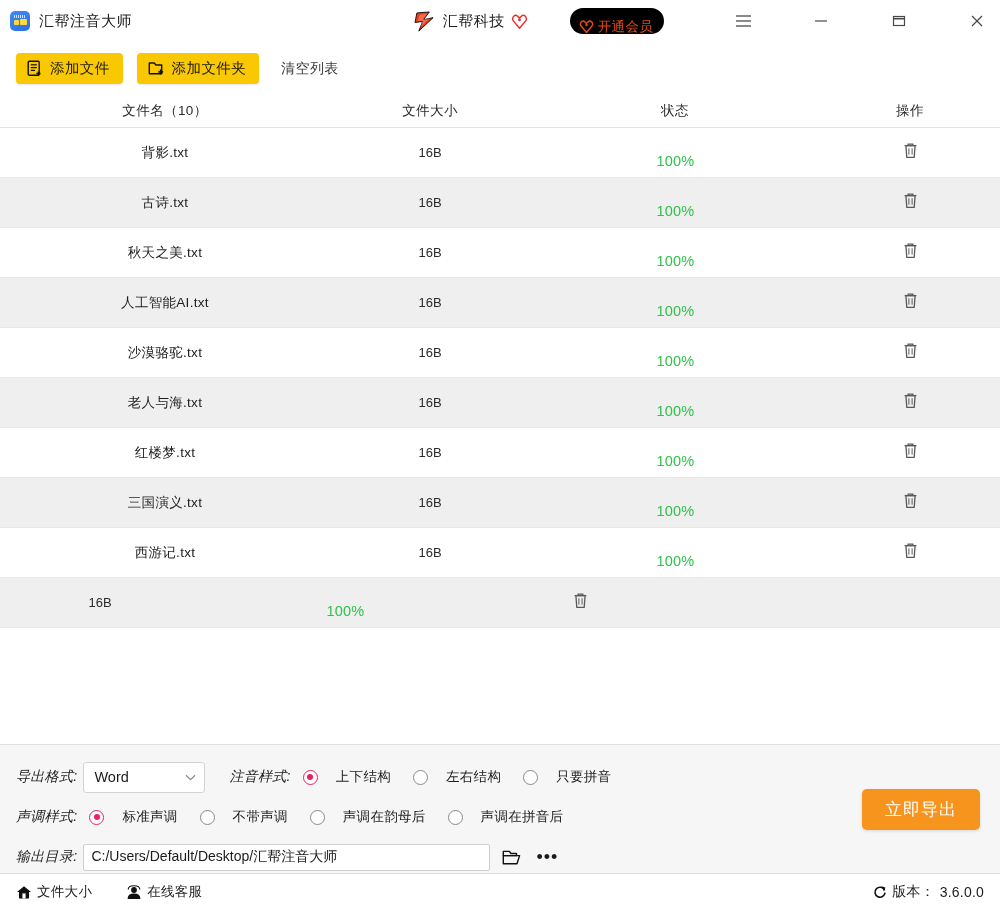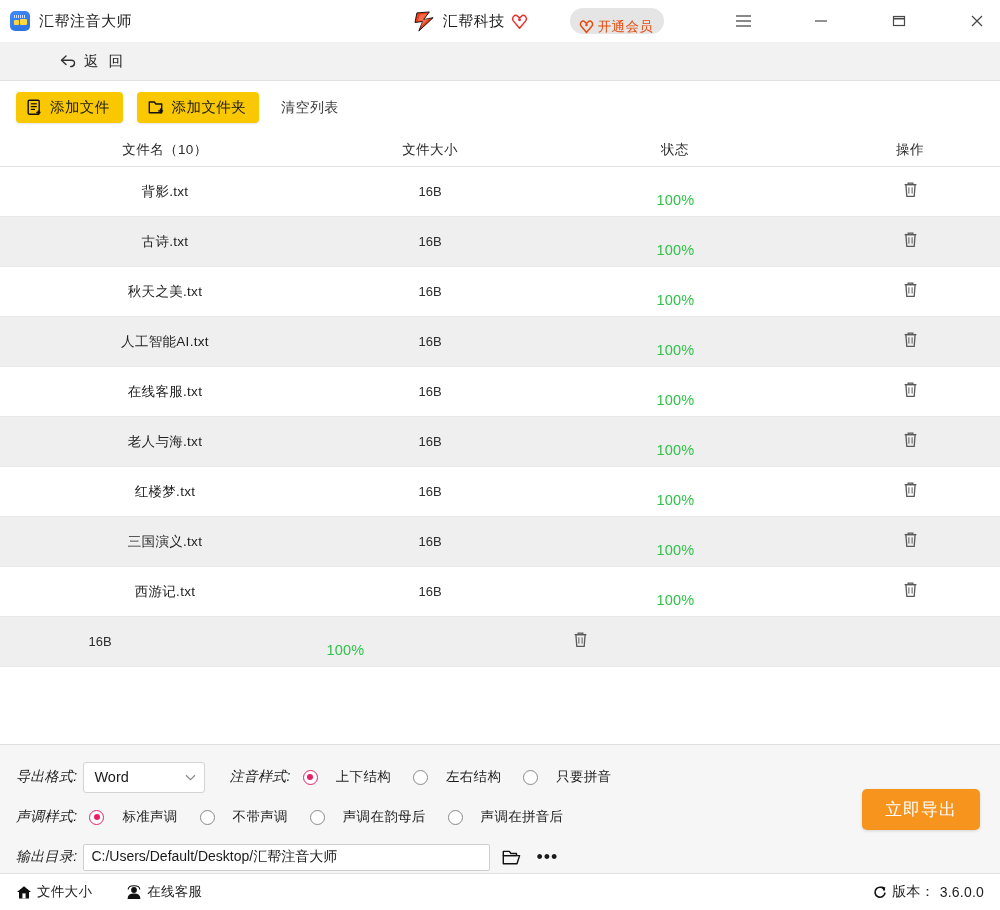--- a/index.html
+++ b/index.html
@@ -49,21 +49,21 @@
     margin-left: auto; display: flex; align-items: center; height: 100%; gap: 32px;
   }
   .brand {
     display: flex; align-items: center; gap: 6px; margin-right: 10px;
   }
   .brand-logo { width: 23px; height: 21px; display: block; }
   .brand-name { font-size: 15px; color: #1d1d1d; letter-spacing: .5px; }
   .heart-red { width: 17px; height: 17px; display: block; }
   .vip-btn {
     display: flex; align-items: center; gap: 4px;
-    background: #e5e5e5;
+    background: #000000;
     border-radius: 13px;
     height: 26px; padding: 11px 11px 0 9px;
     margin-right: 24px;
     cursor: pointer;
   }
   .vip-btn .txt { font-size: 13.5px; color: #e8490b; letter-spacing: .3px; }
   .win-btn {
     width: 46px; height: 42px; display: flex; align-items: center; justify-content: center;
     cursor: pointer;
   }
@@ -254,29 +254,20 @@
         <svg width="14" height="14" viewBox="0 0 14 14">
           <g stroke="#4a4a4a" stroke-width="1.2">
               <line x1="2" y1="2" x2="12" y2="12"></line>
               <line x1="12" y1="2" x2="2" y2="12"></line>
             </g>
         </svg>
       </div>
     </div>
   </div>
 
-  <div class="backbar">
-    <div class="back-link">
-      <svg width="17" height="15" viewBox="0 0 17 15">
-        <path d="M6 2 L1.5 6.2 L6 10.4" fill="none" stroke="#333" stroke-width="1.4" stroke-linecap="round" stroke-linejoin="round"></path>
-        <path d="M1.8 6.2 H11 Q15.2 6.2 14.4 10 Q13.9 12.6 10.5 12.6" fill="none" stroke="#333" stroke-width="1.4" stroke-linecap="round"></path>
-      </svg>
-      <span class="lbl">返 回</span>
-    </div>
-  </div>
 
   <div class="toolbar">
     <div class="btn-yellow">
       <svg width="16" height="17" viewBox="0 0 16 17">
         <rect x="1.2" y="1.2" width="11" height="14" rx="1.2" fill="none" stroke="#111" stroke-width="1.4"></rect>
         <g stroke="#111" stroke-width="1.2">
             <line x1="3.8" y1="4.8" x2="9.8" y2="4.8"></line>
             <line x1="3.8" y1="7.6" x2="9.8" y2="7.6"></line>
             <line x1="3.8" y1="10.4" x2="8" y2="10.4"></line>
           </g>
@@ -397,21 +388,21 @@
                 <path d="M2.9 3.6 h9.2 l-0.9 11.8 h-7.4 z" fill="none" stroke="#5a5a5a" stroke-width="1.3" stroke-linejoin="round"></path>
                 <g stroke="#5a5a5a" stroke-width="1">
                   <line x1="5.9" y1="6.3" x2="5.9" y2="12.6"></line>
                   <line x1="9.1" y1="6.3" x2="9.1" y2="12.6"></line>
                 </g>
               </svg></span>
           </div>
         </div>
         <div class="row odd">
           <div class="cell col-name">
-            <span class="fname">在线客服.txt</span>
+            <span class="fname">沙漠骆驼.txt</span>
           </div>
           <div class="cell col-size">
             <span class="fsize">16B</span>
           </div>
           <div class="cell col-status status-cell">
             <span class="bar-track"><span class="bar-fill" style="width: 100%; background: rgb(233, 32, 99);"></span></span>
             <span class="pct" style="color: rgb(47, 194, 74);">100%</span>
           </div>
           <div class="cell col-act">
             <span class="trash"><svg width="15" height="17" viewBox="0 0 15 17">

